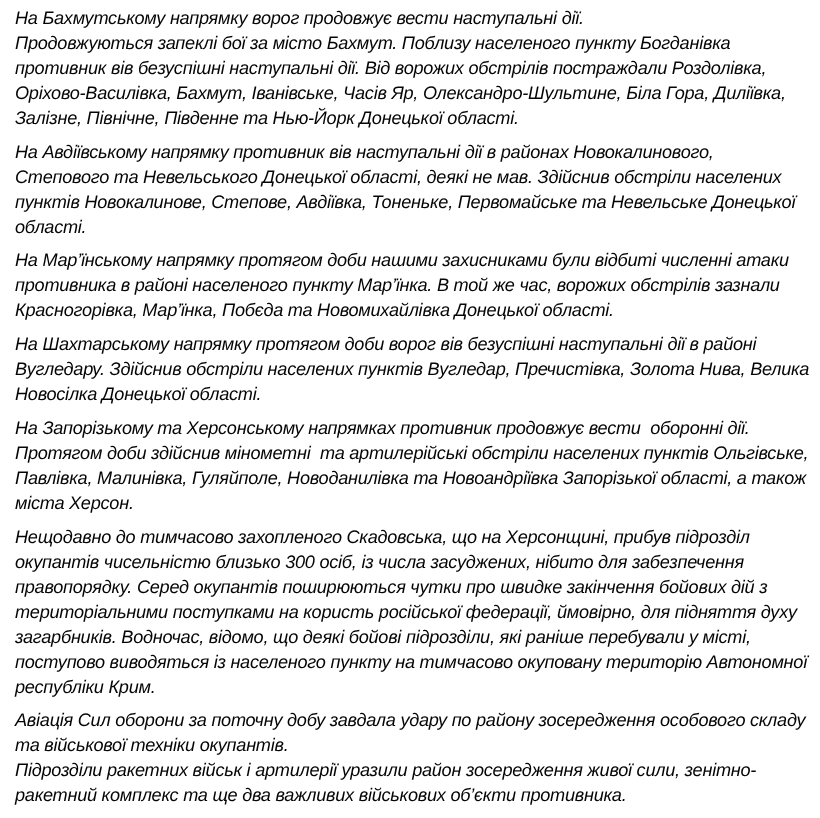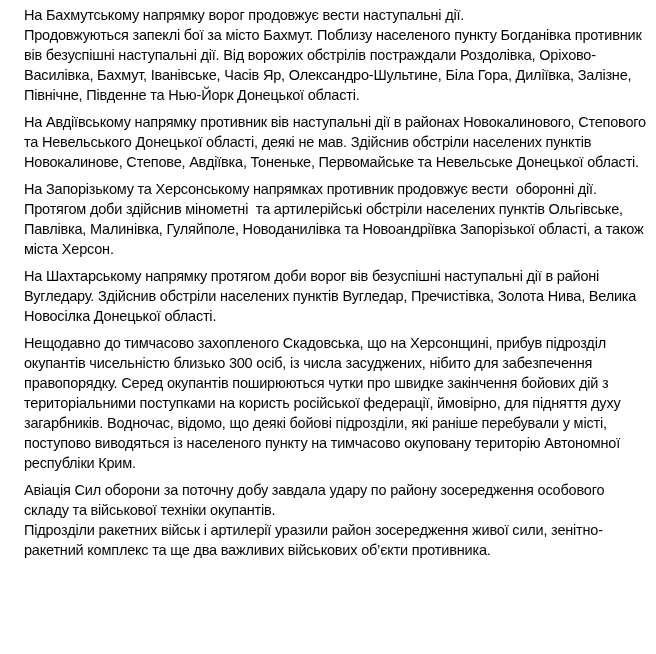--- a/index.html
+++ b/index.html
@@ -18,32 +18,34 @@
     padding: 5px 8px 0 8px;
     font-family: "Liberation Sans", sans-serif;
     font-size: 14.5px;
     letter-spacing: -0.2px;
     line-height: 20px;
     color: #050505;
     font-weight: 400;
     text-align: left;
   }
   .para {
-    margin: 0 0 7px 16px;
+    margin: 0 0 7px 4px;
     white-space: pre-wrap; 
+    font-style: italic;
   }
   .para:last-child {
     margin-bottom: 0;
   }
 </style>
 </head>
 <body>
 
 <main class="post">
   <p class="para">На Бахмутському напрямку ворог продовжує вести наступальні дії.
 Продовжуються запеклі бої за місто Бахмут. Поблизу населеного пункту Богданівка противник вів безуспішні наступальні дії. Від ворожих обстрілів постраждали Роздолівка, Оріхово-Василівка, Бахмут, Іванівське, Часів Яр, Олександро-Шультине, Біла Гора, Диліївка, Залізне, Північне, Південне та Нью-Йорк Донецької області.</p>
   <p class="para">На Авдіївському напрямку противник вів наступальні дії в районах Новокалинового, Степового та Невельського Донецької області, деякі не мав. Здійснив обстріли населених пунктів Новокалинове, Степове, Авдіївка, Тоненьке, Первомайське та Невельське Донецької області.</p>
+  <p class="para">На Мар’їнському напрямку протягом доби нашими захисниками були відбиті численні атаки противника в районі населеного пункту Мар’їнка. В той же час, ворожих обстрілів зазнали Красногорівка, Мар’їнка, Побєда та Новомихайлівка Донецької області.</p>
+  <p class="para">На Шахтарському напрямку протягом доби ворог вів безуспішні наступальні дії в районі Вугледару. Здійснив обстріли населених пунктів Вугледар, Пречистівка, Золота Нива, Велика Новосілка Донецької області.</p>
   <p class="para">На Запорізькому та Херсонському напрямках противник продовжує вести  оборонні дії. Протягом доби здійснив мінометні  та артилерійські обстріли населених пунктів Ольгівське, Павлівка, Малинівка, Гуляйполе, Новоданилівка та Новоандріївка Запорізької області, а також міста Херсон.</p>
-  <p class="para">На Шахтарському напрямку протягом доби ворог вів безуспішні наступальні дії в районі Вугледару. Здійснив обстріли населених пунктів Вугледар, Пречистівка, Золота Нива, Велика Новосілка Донецької області.</p>
   <p class="para">Нещодавно до тимчасово захопленого Скадовська, що на Херсонщині, прибув підрозділ окупантів чисельністю близько 300 осіб, із числа засуджених, нібито для забезпечення правопорядку. Серед окупантів поширюються чутки про швидке закінчення бойових дій з територіальними поступками на користь російської федерації, ймовірно, для підняття духу загарбників. Водночас, відомо, що деякі бойові підрозділи, які раніше перебували у місті, поступово виводяться із населеного пункту на тимчасово окуповану територію Автономної республіки Крим.</p>
   <p class="para">Авіація Сил оборони за поточну добу завдала удару по району зосередження особового складу та військової техніки окупантів.
 Підрозділи ракетних військ і артилерії уразили район зосередження живої сили, зенітно-ракетний комплекс та ще два важливих військових об’єкти противника.</p>
 </main>
 
 </body></html>

